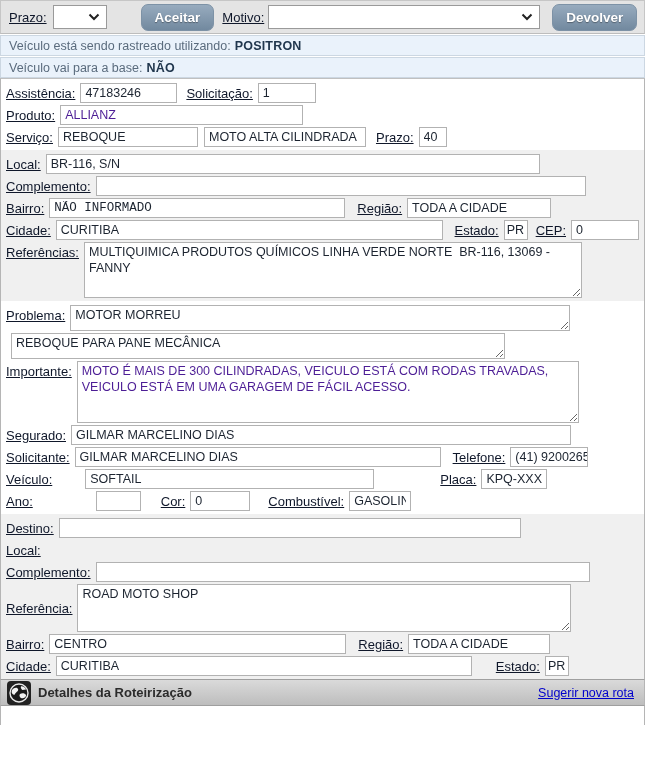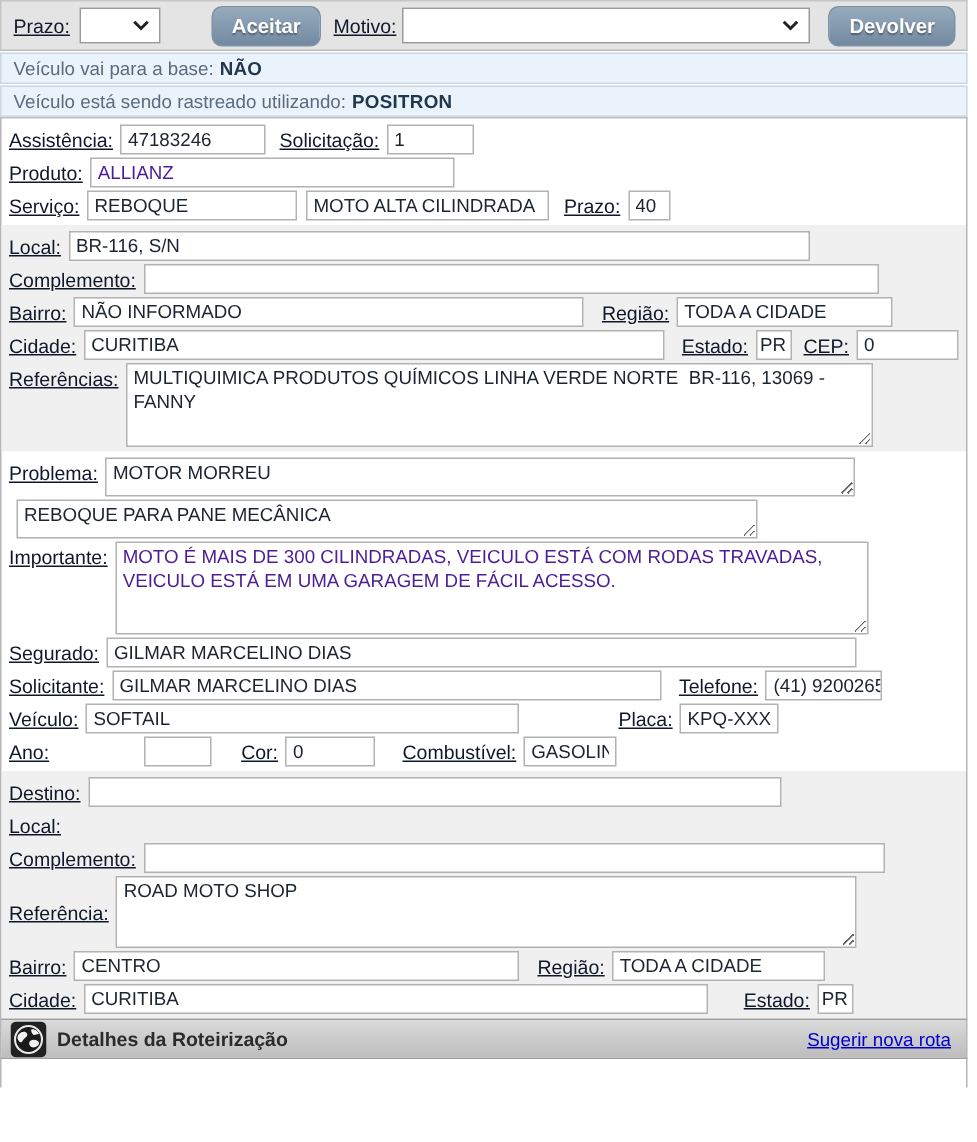--- a/index.html
+++ b/index.html
@@ -102,26 +102,26 @@
       <span class="lbl" style="margin-left:8px;">Motivo:</span>
       <div class="sel" style="width:272px;margin-left:4px;">
         <svg class="chev" width="12" height="8" viewBox="0 0 12 8">
             <polyline points="1.5,1.5 6,6 10.5,1.5" fill="none" stroke="#222" stroke-width="2"></polyline>
           </svg>
       </div>
       <button class="btn" style="margin-left:12px;">Devolver</button>
     </div>
 
     <div class="banner">
+      <span>Veículo está sendo rastreado utilizando:</span>
+      <b>POSITRON</b>
+    </div>
+    <div class="banner">
       <span>Veículo vai para a base:</span>
       <b>NÃO</b>
-    </div>
-    <div class="banner">
-      <span>Veículo está sendo rastreado utilizando:</span>
-      <b>POSITRON</b>
     </div>
 
     <div class="form">
 
       <div class="sec">
         <div class="row">
           <span class="lbl">Assistência:</span>
           <input class="inp" style="width: 97px;" value="47183246">
           <span class="lbl" style="margin-left:9px;">Solicitação:</span>
           <input class="inp" style="width: 58px;" value="1">
@@ -143,21 +143,21 @@
         <div class="row">
           <span class="lbl">Local:</span>
           <input class="inp" style="width: 494px;" value="BR-116, S/N">
         </div>
         <div class="row">
           <span class="lbl">Complemento:</span>
           <input class="inp" style="width: 490px;" value="">
         </div>
         <div class="row">
           <span class="lbl">Bairro:</span>
-          <input class="inp" style="width: 340px;" value="NÃO INFORMADO">
+          <input class="inp" style="width: 296px; font-family: Liberation Mono, monospace;" value="NÃO INFORMADO">
           <span class="lbl" style="margin-left:12px;">Região:</span>
           <input class="inp" style="width: 144px;" value="TODA A CIDADE">
         </div>
         <div class="row">
           <span class="lbl">Cidade:</span>
           <input class="inp" style="width: 412px;" value="CURITIBA">
           <span class="lbl" style="margin-left:12px;">Estado:</span>
           <input class="inp" style="width: 24px; padding: 0px 2px;" value="PR">
           <span class="lbl" style="margin-left:8px;">CEP:</span>
           <input class="inp" style="width: 68px;" value="0">
@@ -185,21 +185,21 @@
           <input class="inp" style="width: 500px;" value="GILMAR MARCELINO DIAS">
         </div>
         <div class="row">
           <span class="lbl">Solicitante:</span>
           <input class="inp" style="width: 366px;" value="GILMAR MARCELINO DIAS">
           <span class="lbl" style="margin-left:12px;">Telefone:</span>
           <input class="inp" style="width: 78px; padding-right: 0px;" value="(41) 920026578">
         </div>
         <div class="row">
           <span class="lbl">Veículo:</span>
-          <input class="inp" style="width: 289px;" value="SOFTAIL">
+          <input class="inp" style="width: 289px; margin-left: 28px;" value="SOFTAIL">
           <span class="lbl" style="margin-left:66px;">Placa:</span>
           <input class="inp" style="width: 66px;" value="KPQ-XXX0">
         </div>
         <div class="row">
           <span class="lbl">Ano:</span>
           <input class="inp" style="width: 45px; margin-left: 58px;" value="">
           <span class="lbl" style="margin-left:20px;">Cor:</span>
           <input class="inp" style="width: 60px;" value="0">
           <span class="lbl" style="margin-left:18px;">Combustível:</span>
           <input class="inp" style="width: 62px;" value="GASOLINA">

